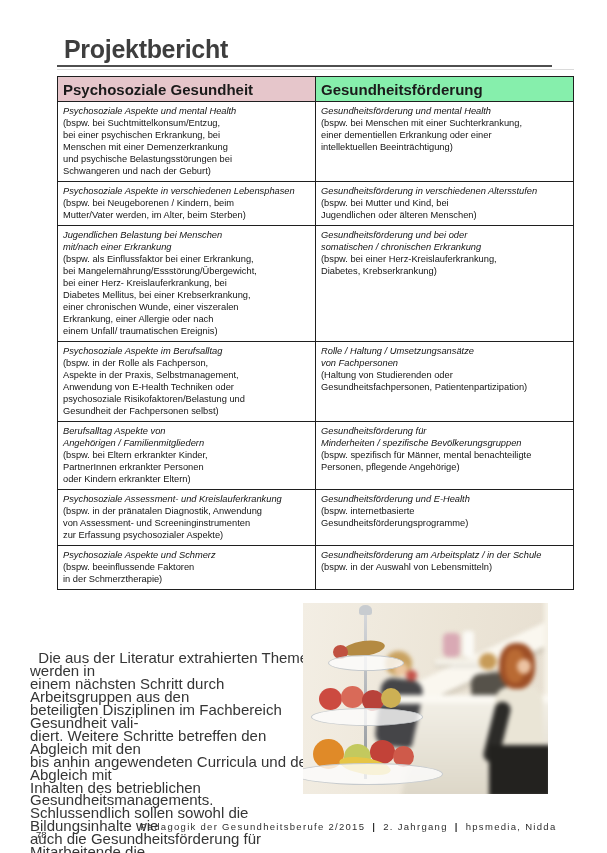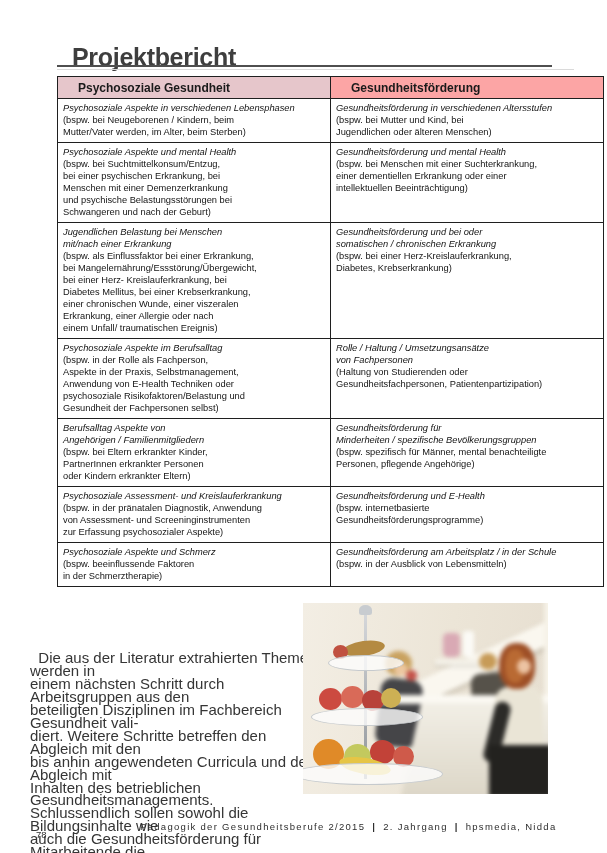--- a/index.html
+++ b/index.html
@@ -1,36 +1,36 @@
 <!DOCTYPE html>
 <html><head>
 <meta charset="utf-8">
 <style>
   html,body{margin:0;padding:0;background:#ffffff;}
   .page{
     position:relative;width:607px;height:853px;background:#ffffff;overflow:hidden;
     font-family:"Liberation Sans","DejaVu Sans",sans-serif;color:#1e1e1e;
   }
   .page-title{
-    position:absolute;left:56px;top:27px;margin:16px;
+    position:absolute;left:56px;top:27px;margin:8px;
     font-size:25px;font-weight:700;letter-spacing:-0.3px;color:#3e3e3e;
   }
   .title-rule{position:absolute;left:57px;top:65px;width:495px;height:2px;background:#4f4f4f;}
   .title-rule-light{position:absolute;left:57px;top:69px;width:517px;height:1px;background:#dadada;}
 
   table.topics{
     position:absolute;left:57px;top:76px;width:494px;
     border-collapse:collapse;table-layout:fixed;
     font-size:9.3px;color:#141414;
   }
   table.topics th, table.topics td{
     border:1px solid #1f1f1f;width:247px;vertical-align:top;
   }
   table.topics th{
-    font-size:12px;font-weight:700;text-align:left;padding:4px 5px 3px 20px;color:#1a1a1a;
+    font-size:15px;font-weight:700;text-align:left;padding:4px 5px 3px 5px;color:#1a1a1a;
   }
   table.topics td{padding:3px 4px 4px 5px;line-height:12px;}
   .cell-title{font-style:italic;white-space:pre-wrap;}
   .cell-body{white-space:pre-wrap;}
 
   .section-heading{
     position:absolute;left:56px;top:608px;margin:0;
     font-variant:small-caps;font-weight:600;font-size:13.5px;line-height:17px;
     letter-spacing:0.3px;color:#4c4b41;white-space:pre-line;
   }
@@ -96,50 +96,50 @@
 <div class="page">
 
   <h1 class="page-title">Projektbericht</h1>
   <div class="title-rule"></div>
   <div class="title-rule-light"></div>
 
   <table class="topics">
     <thead>
       <tr>
         <th style="background: rgb(230, 198, 203);">Psychosoziale Gesundheit</th>
-        <th style="background: #fca5a5;">Gesundheitsförderung</th>
+        <th style="background: #86efac;">Gesundheitsförderung</th>
       </tr>
     </thead>
     <tbody>
-        <tr>
-          <td>
-            <div class="cell-title">Psychosoziale Aspekte in verschiedenen Lebensphasen</div>
-            <div class="cell-body">(bspw. bei Neugeborenen / Kindern, beim
-Mutter/Vater werden, im Alter, beim Sterben)</div>
-          </td>
-          <td>
-            <div class="cell-title">Gesundheitsförderung in verschiedenen Altersstufen</div>
-            <div class="cell-body">(bspw. bei Mutter und Kind, bei
-Jugendlichen oder älteren Menschen)</div>
-          </td>
-        </tr>
         <tr>
           <td>
             <div class="cell-title">Psychosoziale Aspekte und mental Health</div>
             <div class="cell-body">(bspw. bei Suchtmittelkonsum/Entzug,
 bei einer psychischen Erkrankung, bei
 Menschen mit einer Demenzerkrankung
 und psychische Belastungsstörungen bei
 Schwangeren und nach der Geburt)</div>
           </td>
           <td>
             <div class="cell-title">Gesundheitsförderung und mental Health</div>
             <div class="cell-body">(bspw. bei Menschen mit einer Suchterkrankung,
 einer dementiellen Erkrankung oder einer
 intellektuellen Beeinträchtigung)</div>
+          </td>
+        </tr>
+        <tr>
+          <td>
+            <div class="cell-title">Psychosoziale Aspekte in verschiedenen Lebensphasen</div>
+            <div class="cell-body">(bspw. bei Neugeborenen / Kindern, beim
+Mutter/Vater werden, im Alter, beim Sterben)</div>
+          </td>
+          <td>
+            <div class="cell-title">Gesundheitsförderung in verschiedenen Altersstufen</div>
+            <div class="cell-body">(bspw. bei Mutter und Kind, bei
+Jugendlichen oder älteren Menschen)</div>
           </td>
         </tr>
         <tr>
           <td>
             <div class="cell-title">Jugendlichen Belastung bei Menschen
 mit/nach einer Erkrankung</div>
             <div class="cell-body">(bspw. als Einflussfaktor bei einer Erkrankung,
 bei Mangelernährung/Essstörung/Übergewicht,
 bei einer Herz- Kreislauferkrankung, bei
 Diabetes Mellitus, bei einer Krebserkrankung,
@@ -199,21 +199,21 @@
           </td>
         </tr>
         <tr>
           <td>
             <div class="cell-title">Psychosoziale Aspekte und Schmerz</div>
             <div class="cell-body">(bspw. beeinflussende Faktoren
 in der Schmerztherapie)</div>
           </td>
           <td>
             <div class="cell-title">Gesundheitsförderung am Arbeitsplatz / in der Schule</div>
-            <div class="cell-body">(bspw. in der Ausblick von Lebensmitteln)</div>
+            <div class="cell-body">(bspw. in der Auswahl von Lebensmitteln)</div>
           </td>
         </tr>
       </tbody>
   </table>
 
 
   <p class="body-paragraph">  Die aus der Literatur extrahierten Themen werden in
 einem nächsten Schritt durch Arbeitsgruppen aus den
 beteiligten Disziplinen im Fachbereich Gesundheit vali-
 diert. Weitere Schritte betreffen den Abgleich mit den

